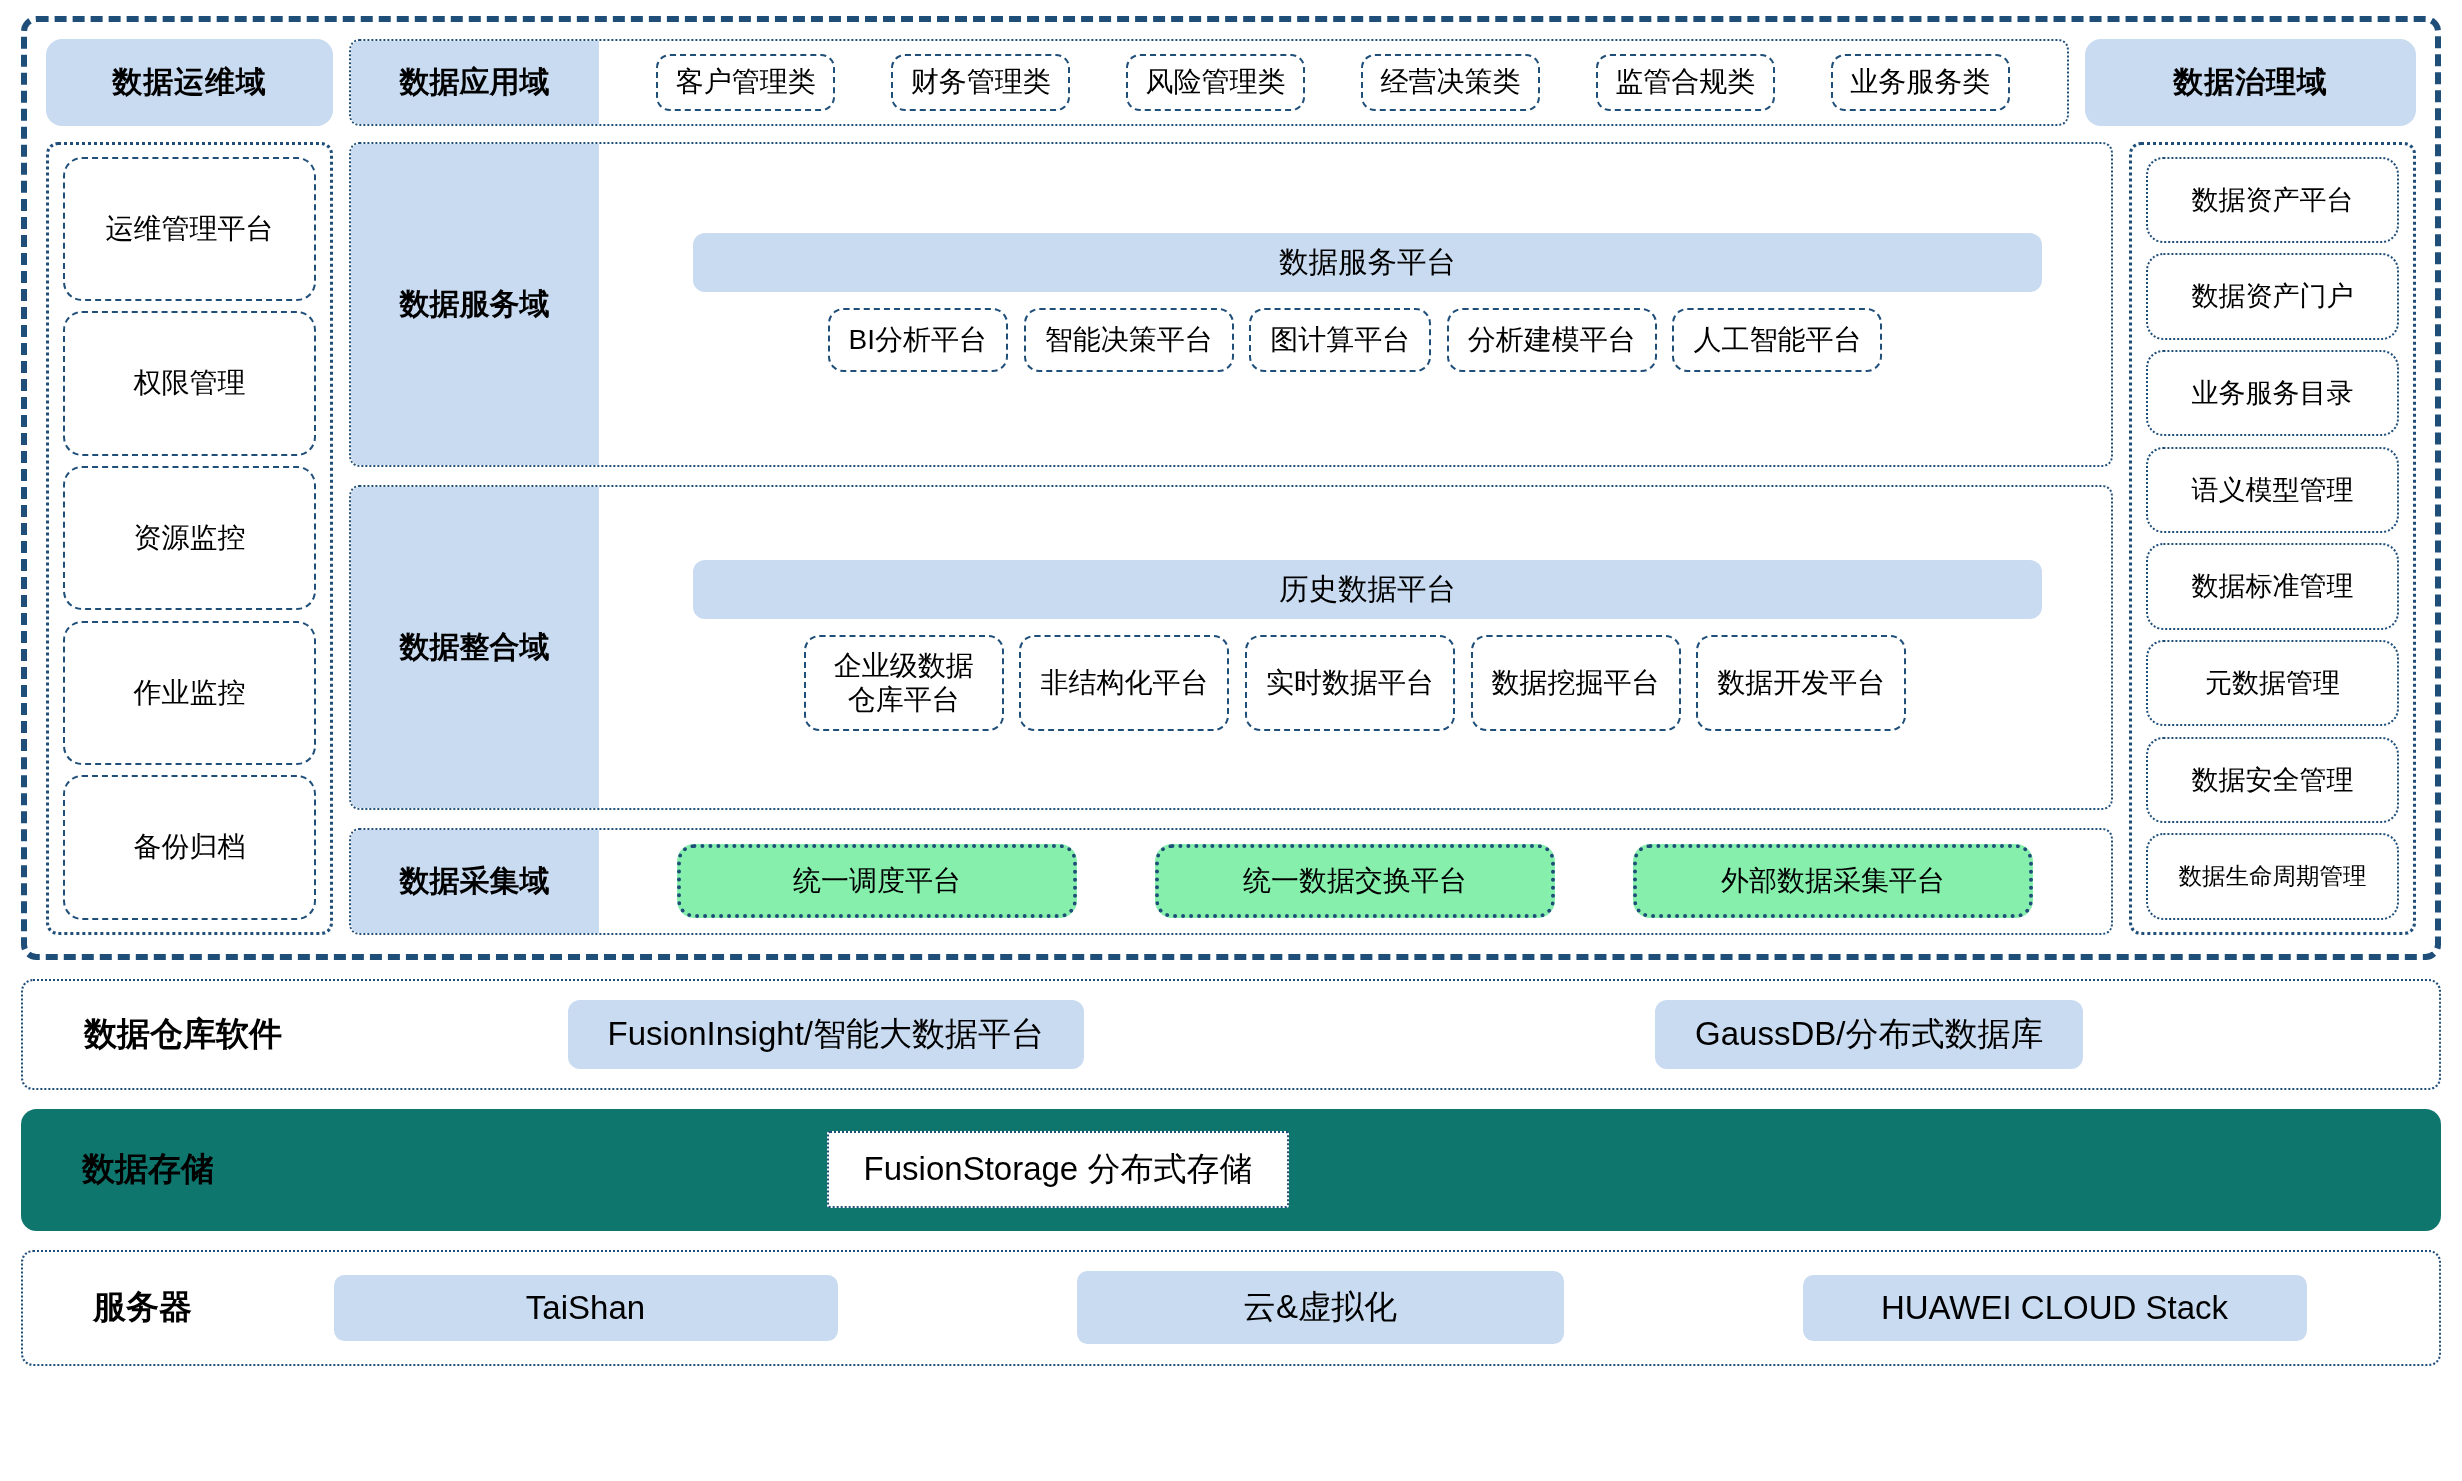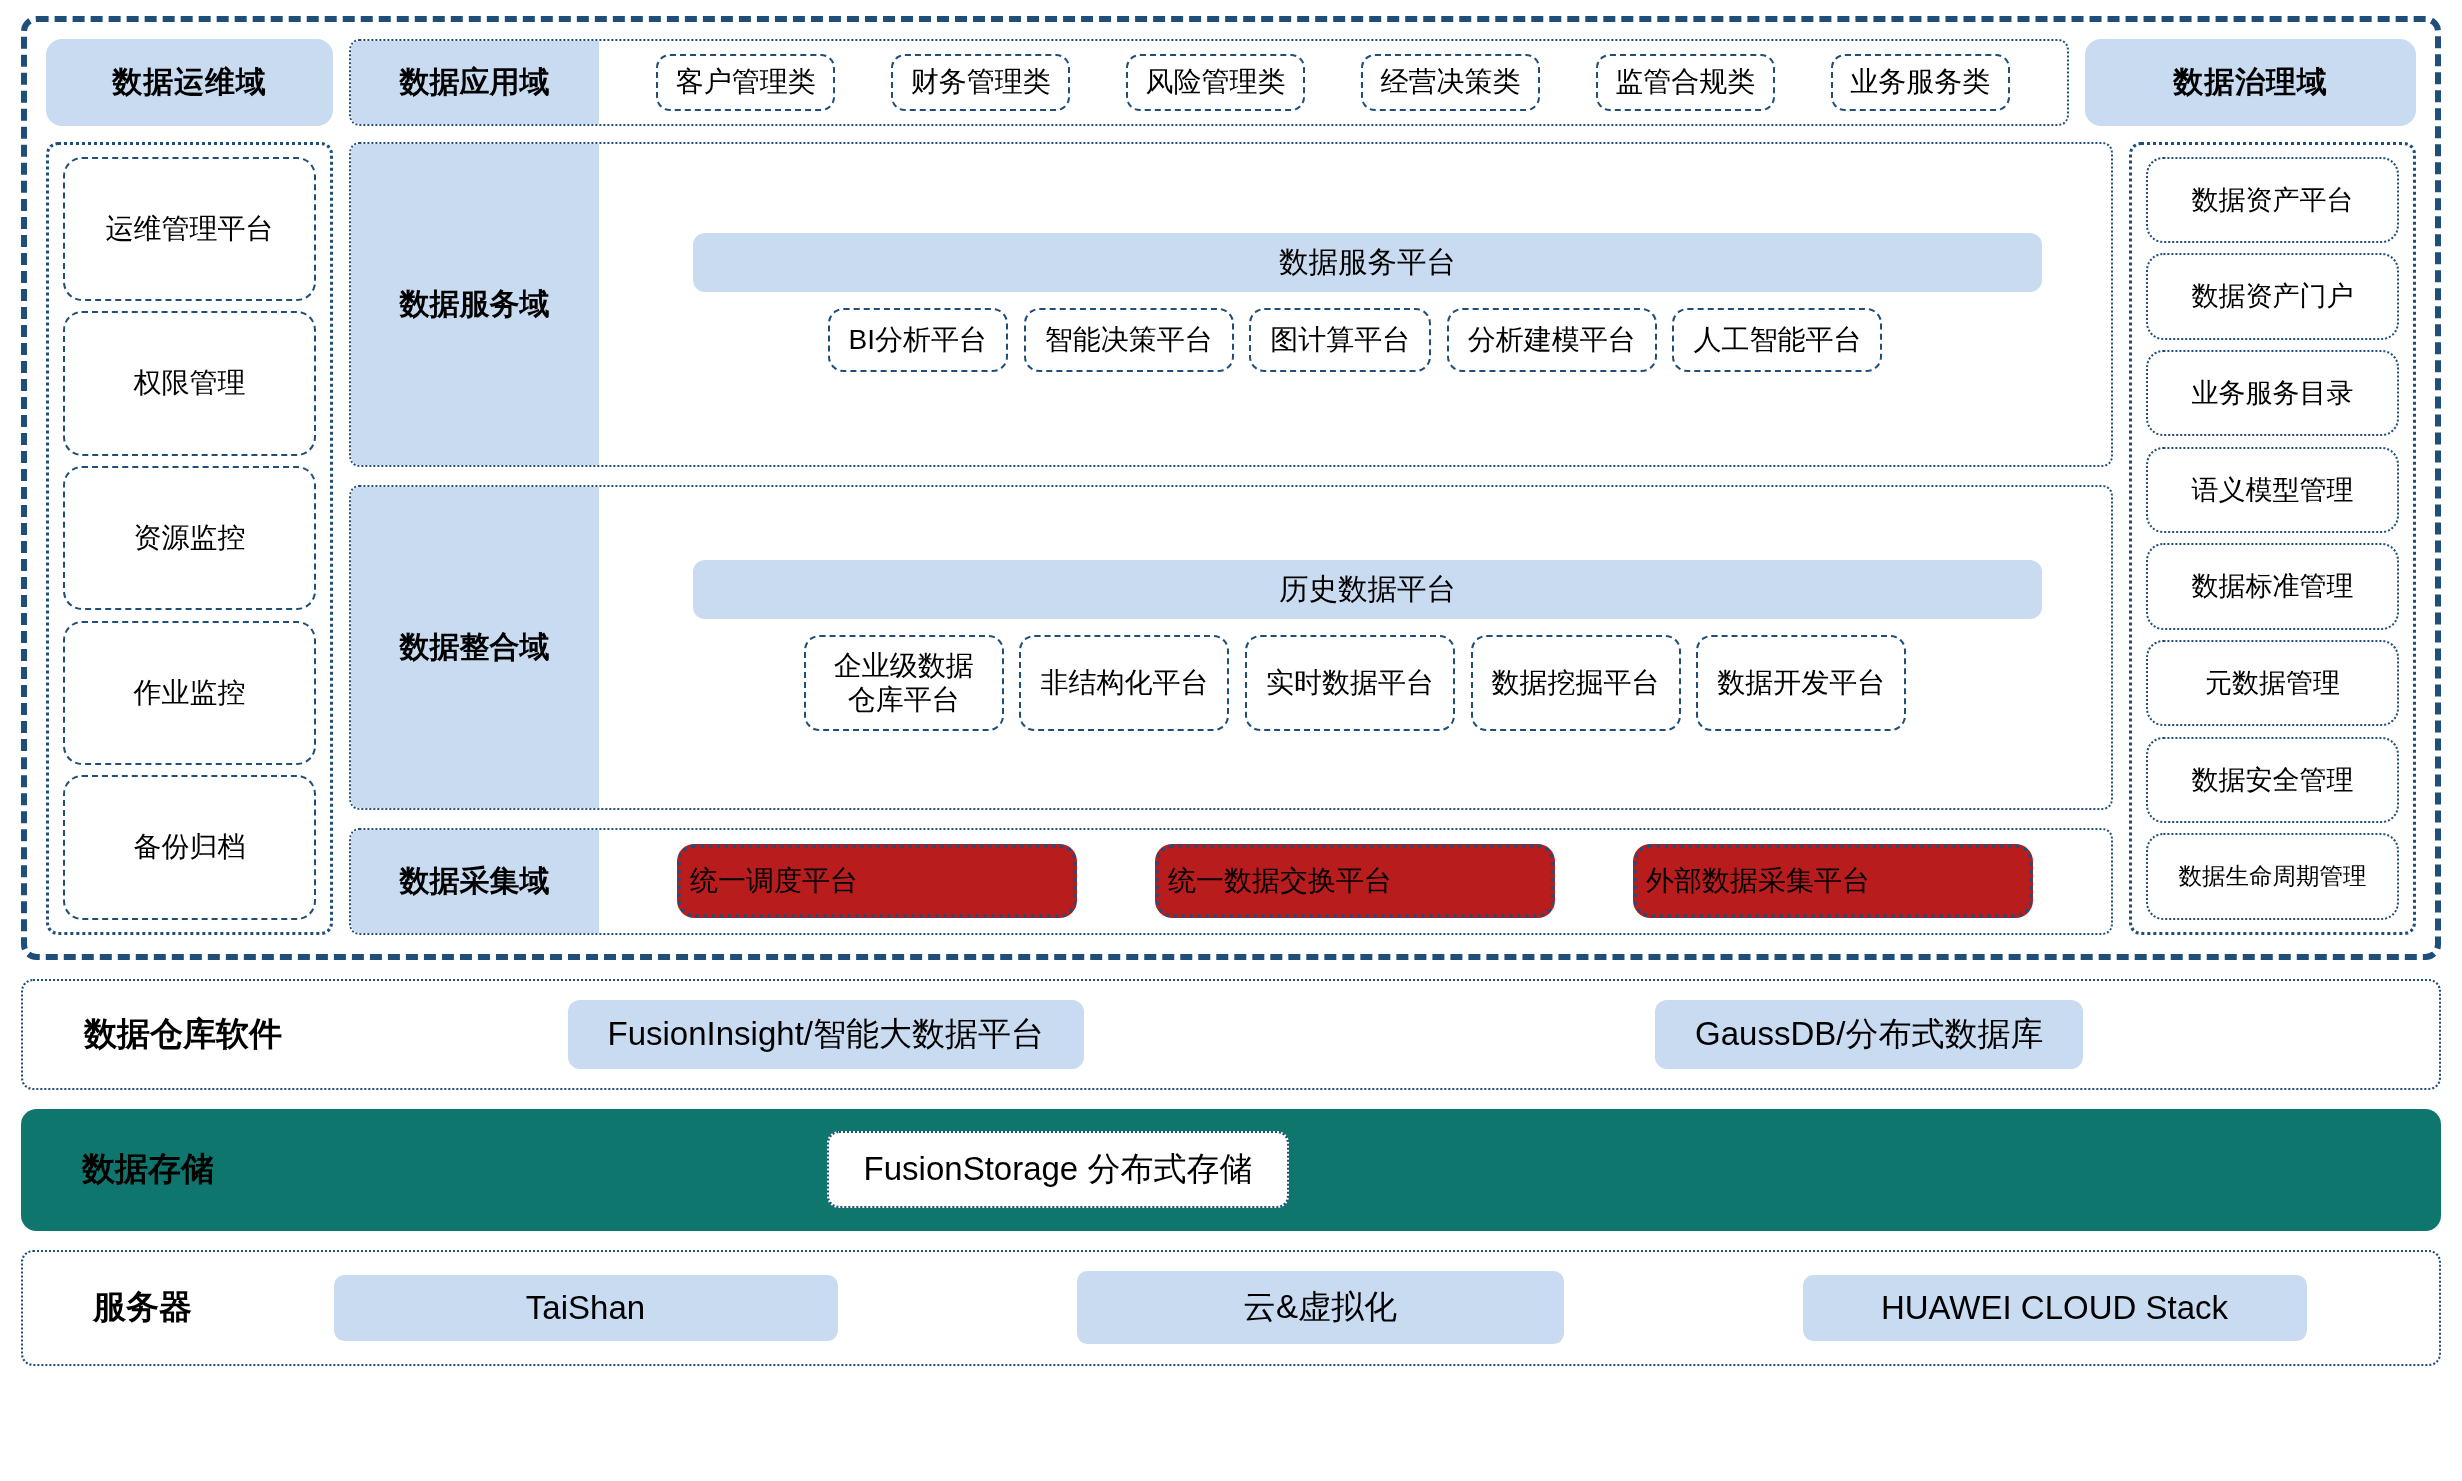--- a/index.html
+++ b/index.html
@@ -215,22 +215,22 @@
     justify-content: space-evenly;
     gap: 22.6px;
     padding: 0 22.6px;
   }
   .collect-pill {
     border: 4.3px dotted #1f4e79;
     border-radius: 17.4px;
     font-size: 28px;
     padding: 14px 8.7px;
     flex: 1 1 0;
-    text-align: left;
-    background: #b91c1c;
+    text-align: center;
+    background: #86efac;
     white-space: nowrap;
     max-width: 374px;
   }
 
   
   .layer {
     box-sizing: border-box;
     display: flex;
     align-items: center;
     flex: none;
@@ -270,21 +270,21 @@
   .store-layer { height: 122px; padding: 0 0 0 61px; }
   .store-items {
     flex: 1 1 auto;
     display: flex;
     align-items: center;
     justify-content: center;
     padding-right: 539px;
   }
   .store-pill {
     border: 2.6px dotted #1f4e79;
-    border-radius: 12px;
+    border-radius: 3px;
     background: #fff;
     font-size: 33px;
     padding: 14px 35px;
     white-space: nowrap;
   }
 
   .server-layer { height: 116px; padding: 0 0 0 70px; }
   .server-items {
     flex: 1 1 auto;
     display: flex;

